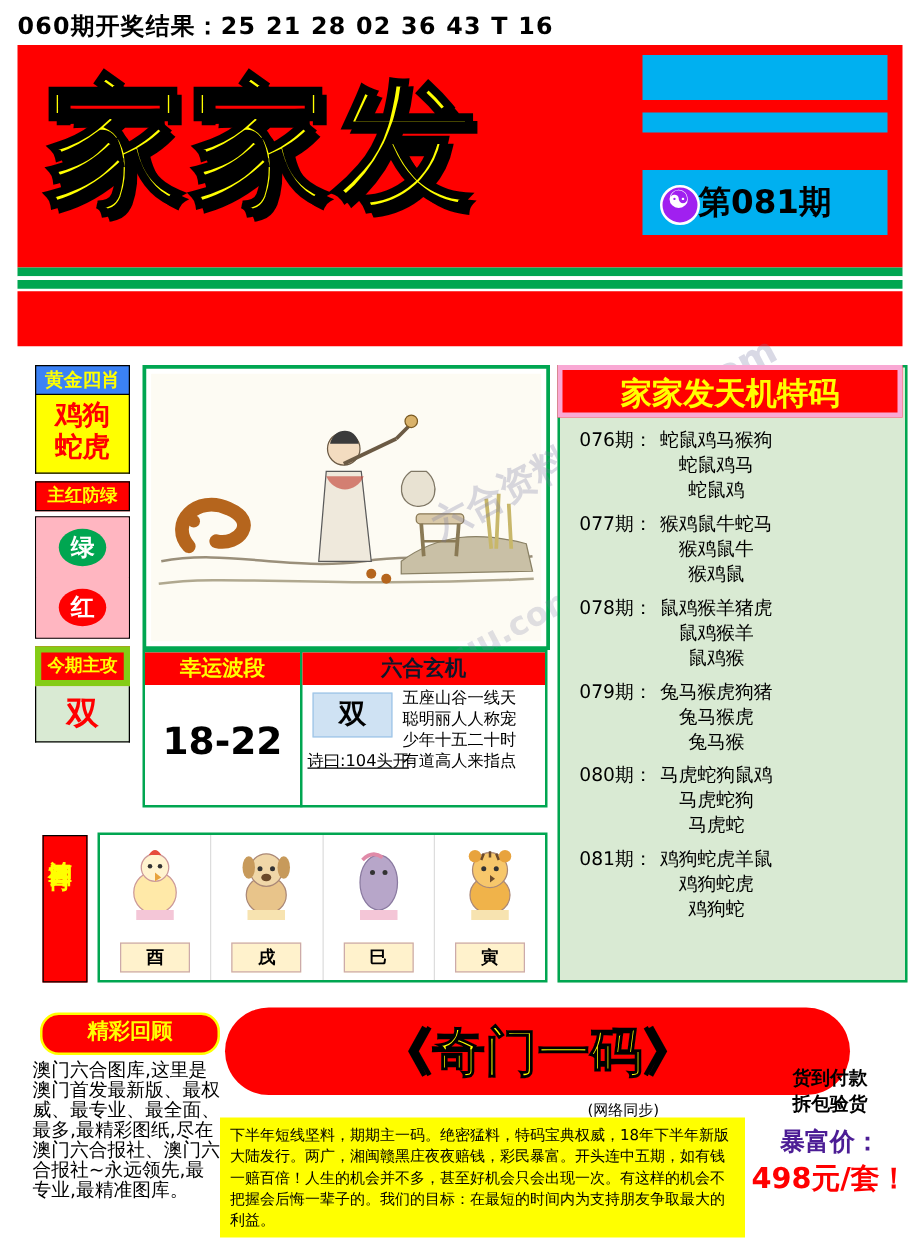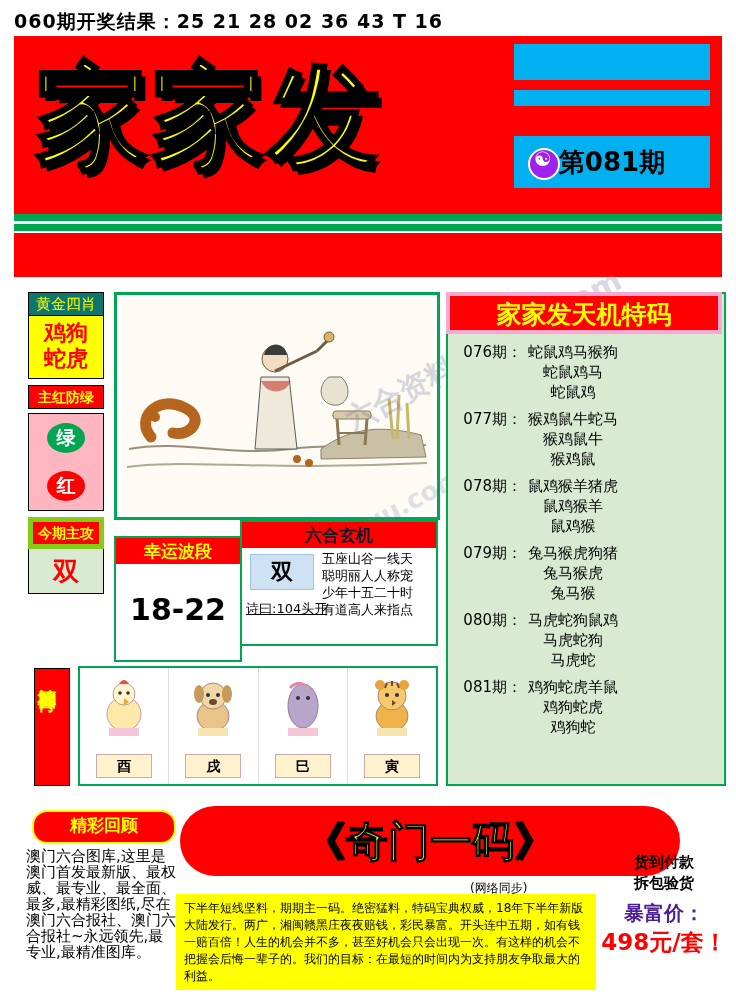--- a/index.html
+++ b/index.html
@@ -52,21 +52,21 @@
 
   
   .strip-green{position:absolute;left:14px;top:214px;width:708px;height:7px;background:#00a651;}
   .strip-white{position:absolute;left:14px;top:221px;width:708px;height:3px;background:#fff;}
   .strip-green2{position:absolute;left:14px;top:224px;width:708px;height:7px;background:#00a651;}
   .strip-red{position:absolute;left:14px;top:233px;width:708px;height:44px;background:#ff0000;}
 
   
   .gold-col{position:absolute;left:28px;top:292px;width:76px;}
   .gold-head{
-    background:#0f766e;color:#ffff00;font-weight:normal;font-size:15px;
+    background:#3b82f6;color:#ffff00;font-weight:bold;font-size:15px;
     text-align:center;line-height:22px;height:22px;border:1px solid #000;
   }
   .gold-animals{
     background:#ffff00;border:1px solid #000;border-top:none;
     color:#ff0000;font-weight:bold;font-size:22px;text-align:center;
     padding:4px 0 6px;line-height:26px;
   }
   .gold-sub{
     margin-top:6px;background:#ff0000;color:#ffff00;font-weight:bold;font-size:14px;
     text-align:center;line-height:22px;height:22px;border:1px solid #000;
@@ -93,21 +93,21 @@
   }
 
   
   .pic-frame{
     position:absolute;left:114px;top:292px;width:320px;height:222px;
     background:#fff;border:3px solid #00a651;
   }
   .pic-inner{position:absolute;inset:4px;background:#fdfbf2;overflow:hidden;}
 
   
-  .boxA{position:absolute;left:114px;top:536px;width:124px;height:122px;border:2px solid #00a651;background:#fff;}
+  .boxA{position:absolute;left:114px;top:520px;width:124px;height:122px;border:2px solid #00a651;background:#fff;}
   .boxA-head{background:#ff0000;color:#ffff00;font-weight:bold;font-size:17px;text-align:center;line-height:26px;}
   .boxA-val{color:#000;font-weight:bold;font-size:30px;text-align:center;line-height:92px;}
   .boxB{position:absolute;left:240px;top:520px;width:194px;height:122px;border:2px solid #00a651;background:#fff;}
   .boxB-head{background:#ff0000;color:#0f172a;font-weight:bold;font-size:17px;text-align:center;line-height:26px;}
   .boxB-body{display:flex;height:94px;}
   .boxB-left{width:80px;position:relative;}
   .boxB-num{
     margin:6px auto 0;width:62px;height:34px;background:#cfe2f3;
     color:#000;font-weight:bold;font-size:22px;text-align:center;line-height:34px;
     border:1px solid #9fc5e8;

